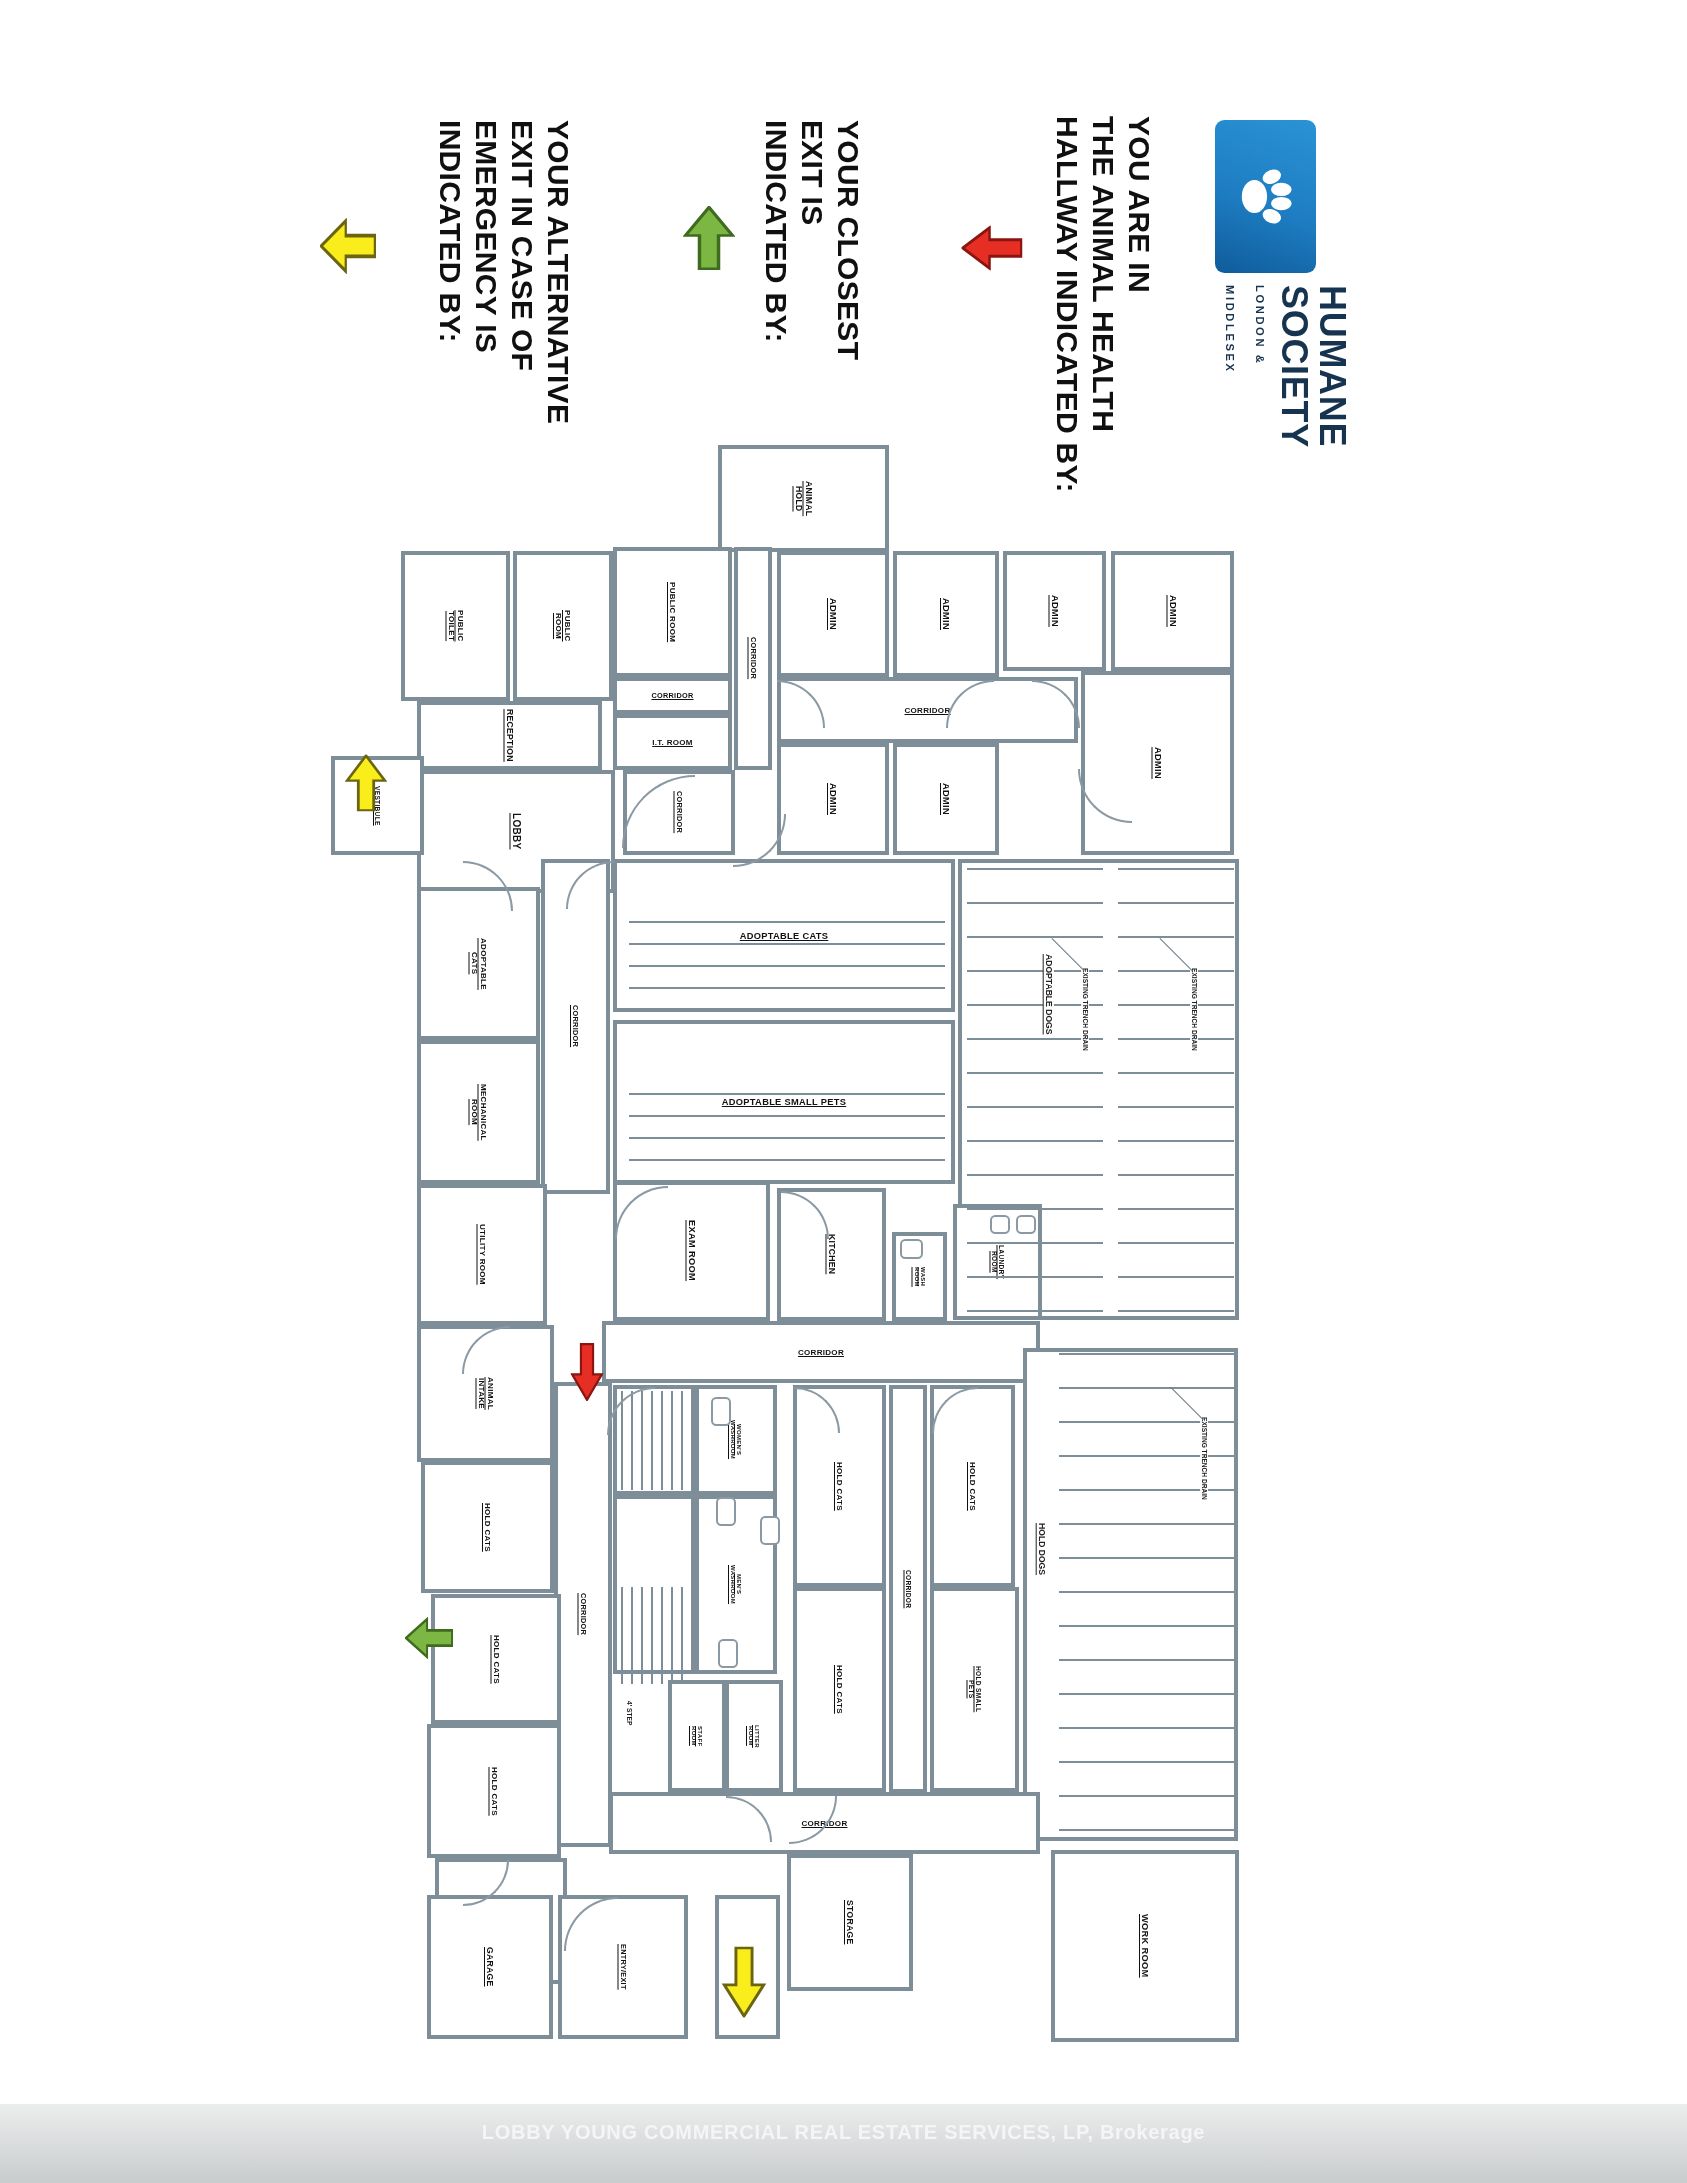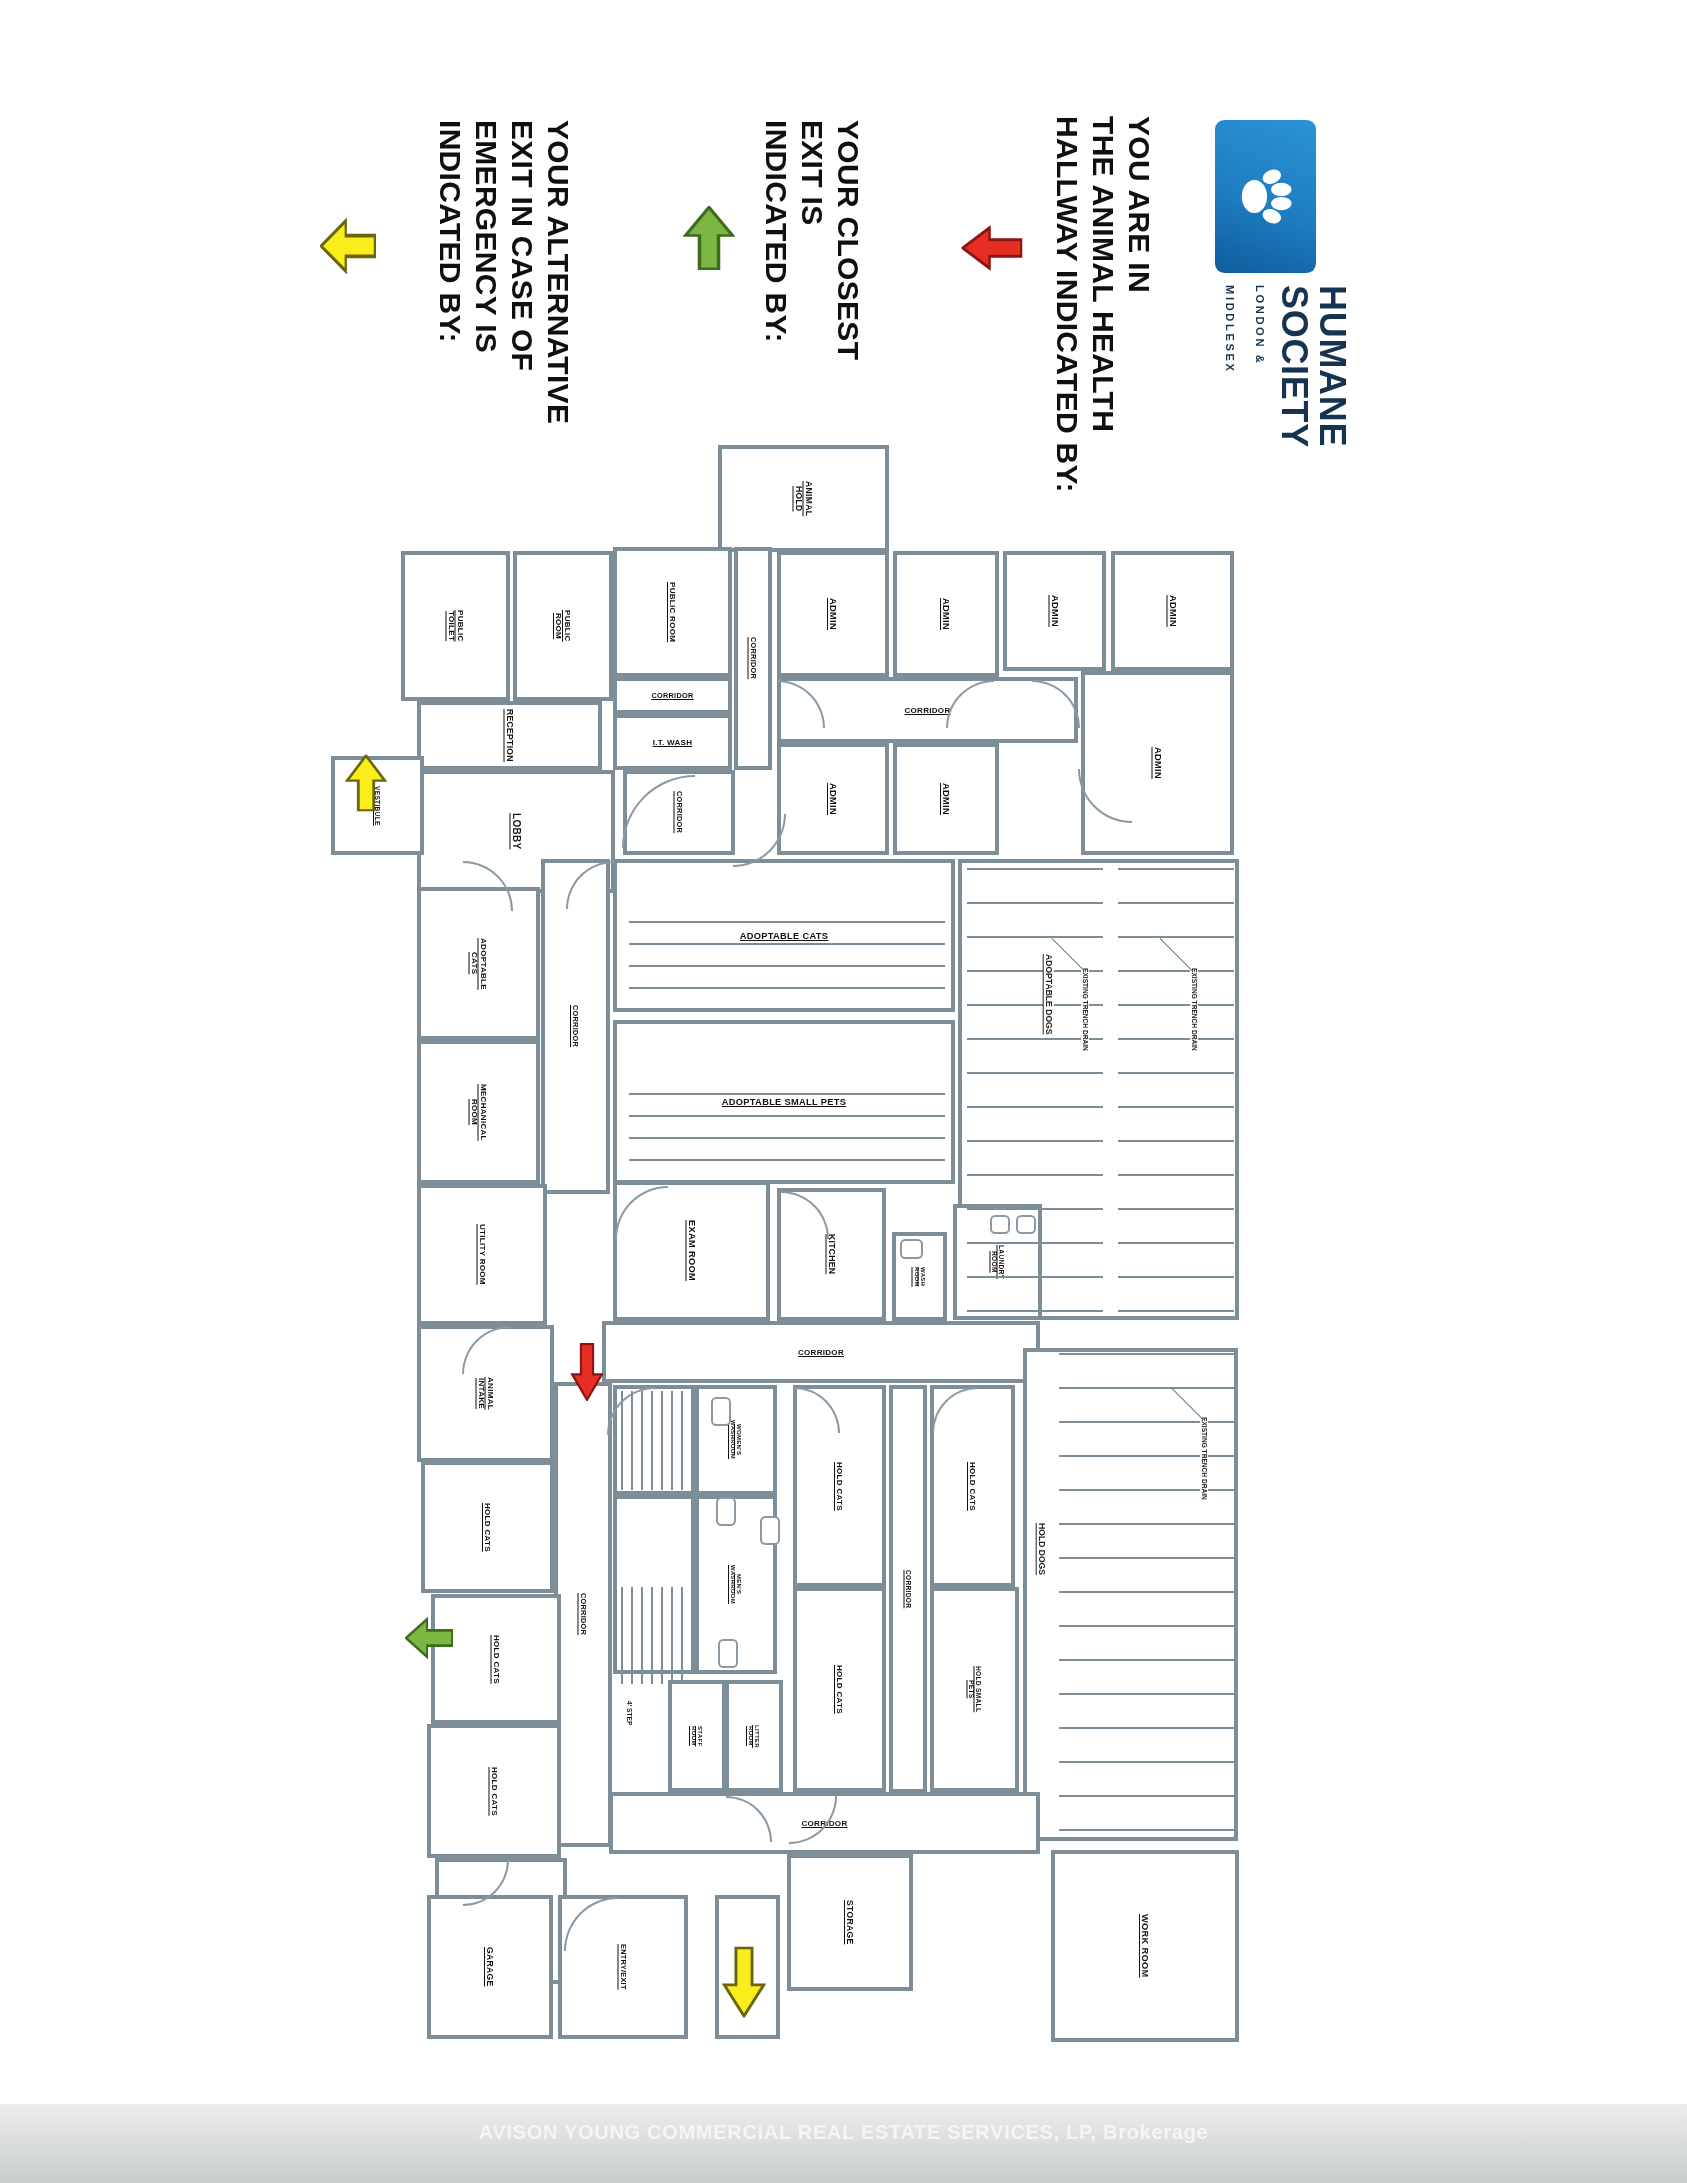--- a/index.html
+++ b/index.html
@@ -62,21 +62,21 @@
         <span class="room-label vert" style="font-size: 8px;">PUBLIC
 ROOM</span>
       </div>
       <div class="room" style="left: 613px; top: 547px; width: 119px; height: 130px;">
         <span class="room-label vert" style="font-size: 8px;">PUBLIC ROOM</span>
       </div>
       <div class="room" style="left: 613px; top: 677px; width: 119px; height: 37px;">
         <span class="room-label horiz" style="font-size: 7.3px;">CORRIDOR</span>
       </div>
       <div class="room" style="left: 613px; top: 714px; width: 119px; height: 56px;">
-        <span class="room-label horiz" style="font-size: 8px;">I.T. WASH</span>
+        <span class="room-label horiz" style="font-size: 8px;">I.T. ROOM</span>
       </div>
       <div class="room" style="left: 417px; top: 701px; width: 185px; height: 69px;">
         <span class="room-label vert" style="font-size: 8.6px;">RECEPTION</span>
       </div>
       <div class="room" style="left: 417px; top: 770px; width: 198px; height: 123px;">
         <span class="room-label vert" style="font-size: 10px;">LOBBY</span>
       </div>
       <div class="room" style="left: 331px; top: 756px; width: 93px; height: 99px;">
         <span class="room-label vert" style="font-size: 6.6px;">VESTIBULE</span>
       </div>
@@ -330,16 +330,16 @@
       </svg>
     </div>
     <div class="logo-text">
       <div class="logo-big">HUMANE</div>
       <div class="logo-big">SOCIETY</div>
       <div class="logo-small">LONDON &amp; MIDDLESEX</div>
     </div>
   </div>
 
   <div class="watermark-band"></div>
-  <div class="watermark">AVISON YOUNG COMMERCIAL REAL ESTATE SERVICES, LP, Brokerage</div>
+  <div class="watermark">LOBBY YOUNG COMMERCIAL REAL ESTATE SERVICES, LP, Brokerage</div>
 
 </div>
 
 
 </body></html>

